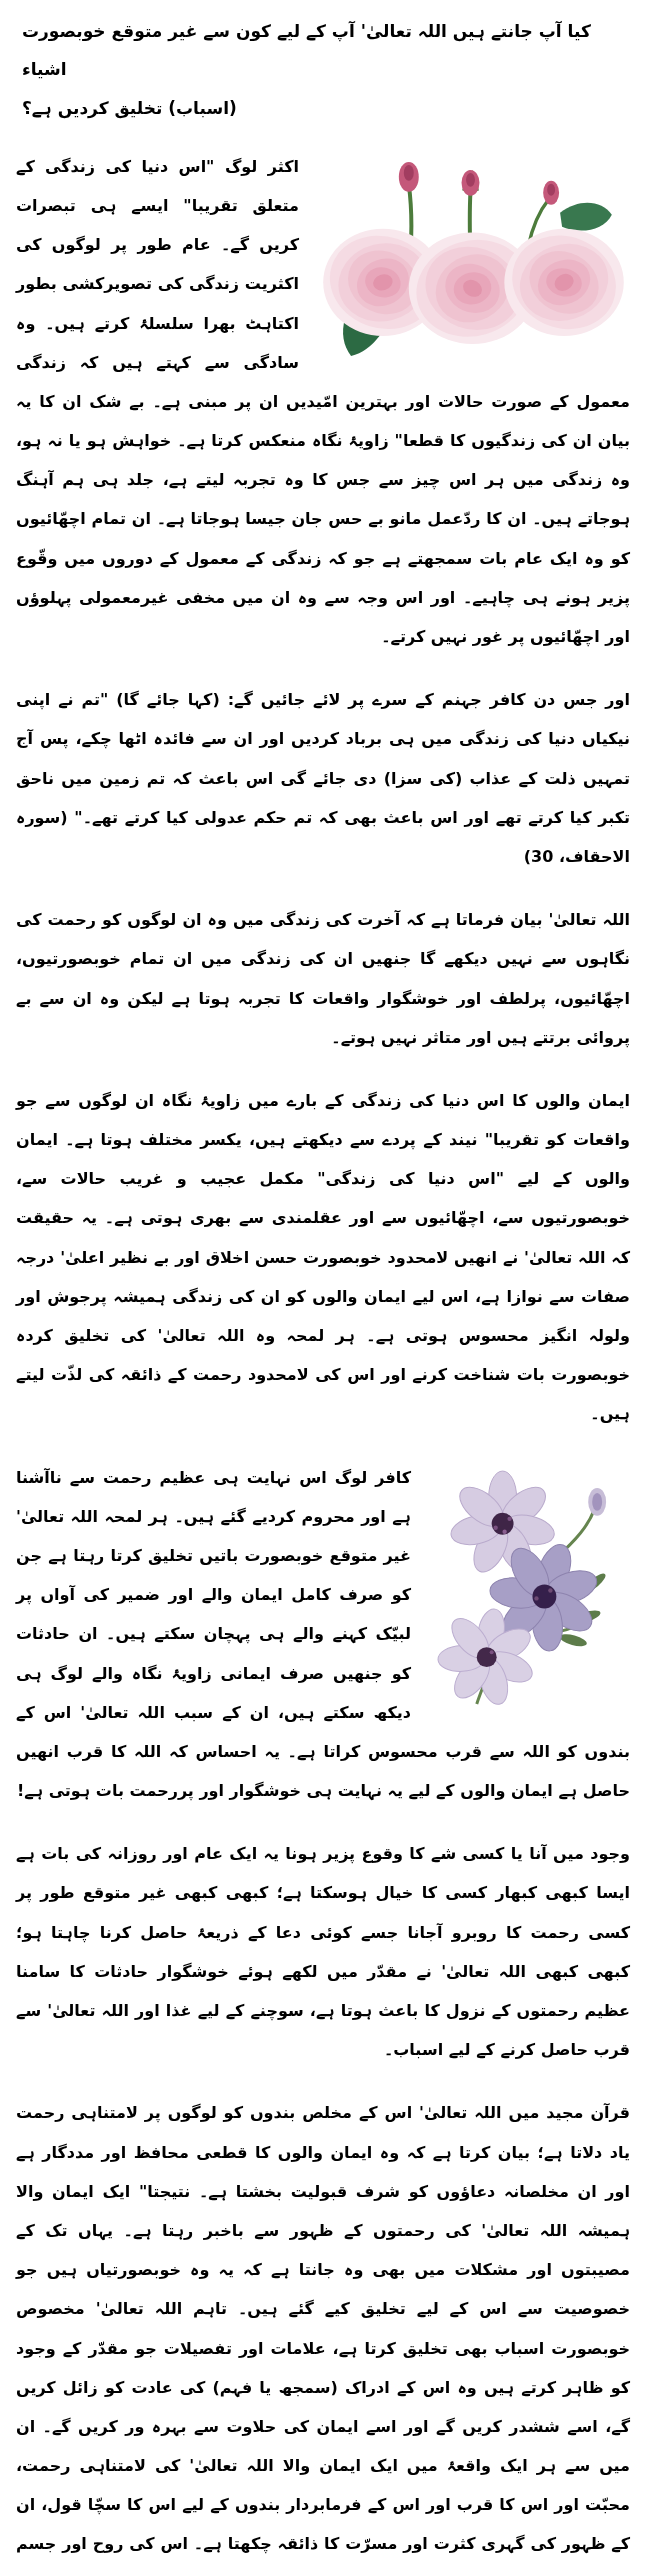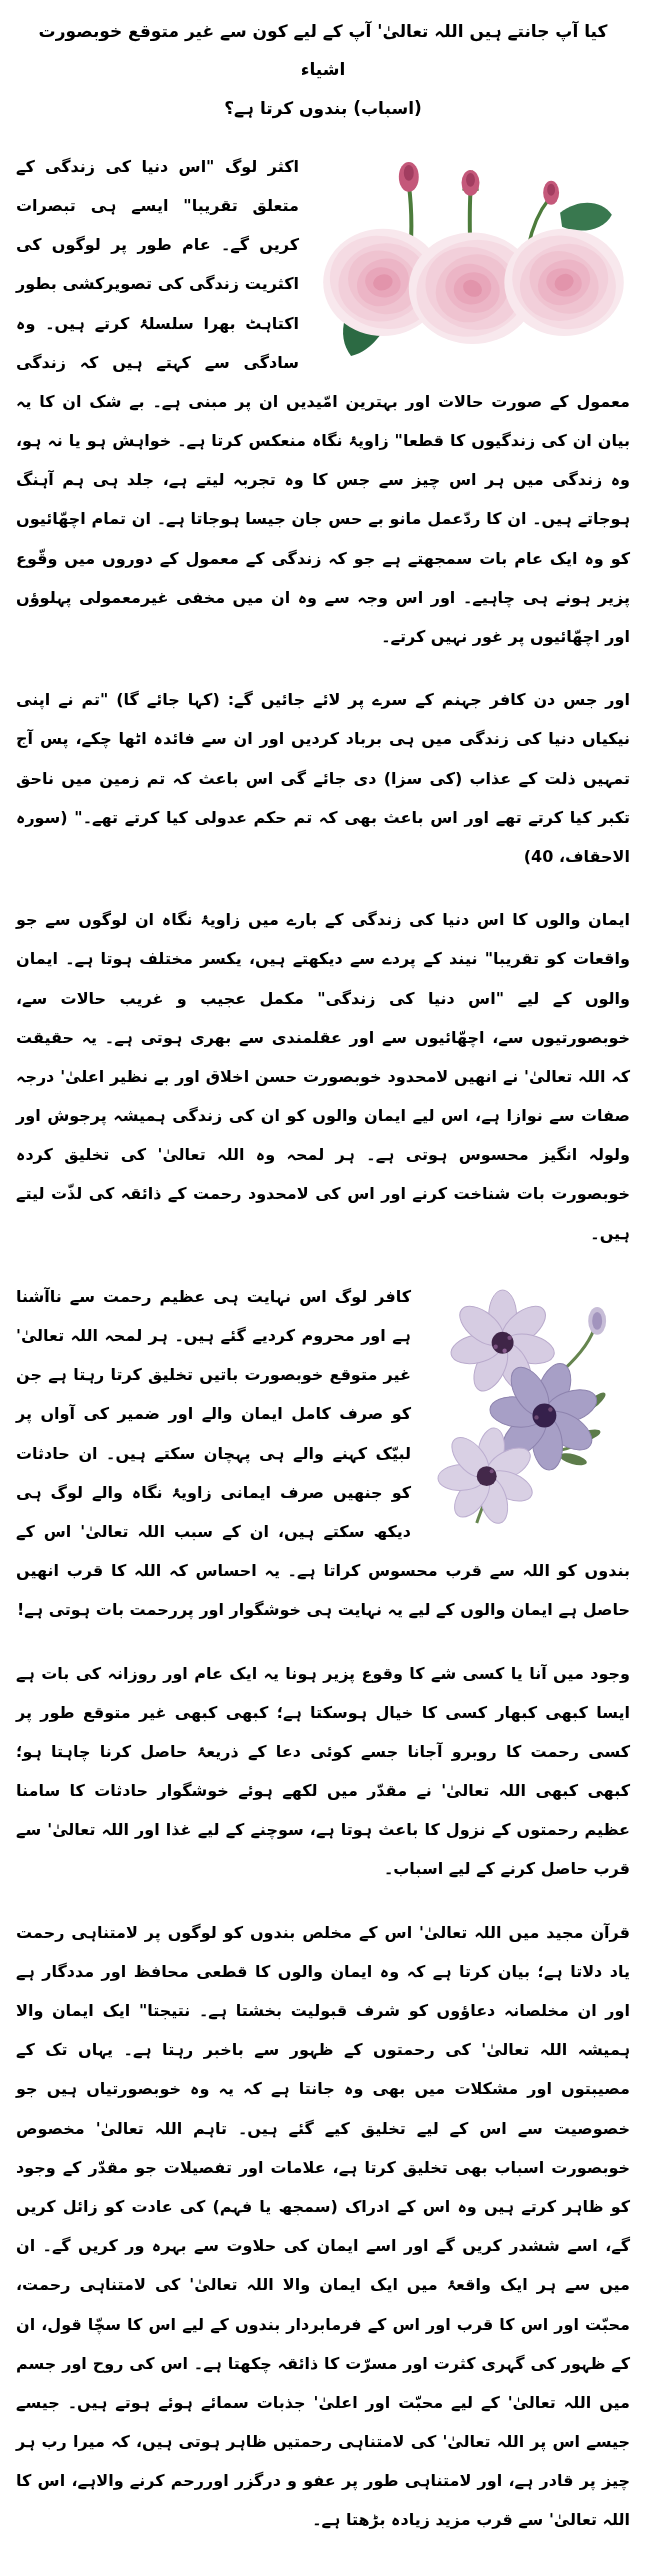--- a/index.html
+++ b/index.html
@@ -9,42 +9,42 @@
   }
   .content{
     direction:rtl;
     padding:8px 16px 0 16px;
     text-align:justify;
     font-size:16px;
     font-weight:700;
     line-height:2.45;
   }
   .title{
-    text-align:center;
+    text-align:left;
     font-size:17px;
     line-height:2.25;
     margin:4px 0 20px 0;
   }
   .title div{padding:0 6px;}
   p.body{margin:0 0 24px 0;}
   .float-img{
     float:right;
     margin:4px 0 8px 14px;
   }
   .float-img svg{display:block;}
 </style>
 </head>
 <body>
 
 <div class="page">
   <div class="content">
 
     <div class="title">
       <div>کیا آپ جانتے ہیں اللہ تعالیٰ' آپ کے لیے کون سے غیر متوقع خوبصورت اشیاء</div>
-      <div>(اسباب) بندوں کرتا ہے؟</div>
+      <div>(اسباب) تخلیق کردیں ہے؟</div>
     </div>
 
     <div>
       <div class="float-img">
         <svg width="317" height="209" viewBox="0 0 318 210">
           <path d="M60 132 C 30 152 22 186 38 206 C 60 201 78 176 80 150 Z" fill="#2c6a43"></path>
           <path d="M248 62 C 268 47 290 50 300 64 C 292 80 268 84 250 76 Z" fill="#39784f"></path>
           <path d="M97 112 C 100 76 99 56 96 34" stroke="#4d7c3c" stroke-width="4" fill="none"></path>
           <path d="M158 106 C 157 78 157 58 158 40" stroke="#4d7c3c" stroke-width="4" fill="none"></path>
           <path d="M216 96 C 221 72 229 58 237 48" stroke="#4d7c3c" stroke-width="3.5" fill="none"></path>
@@ -90,22 +90,23 @@
             <ellipse rx="27" ry="22" transform="rotate(-24)" fill="#ecb5c6"></ellipse>
             <ellipse rx="18" ry="14" transform="rotate(12)" fill="#e8a6ba"></ellipse>
             <ellipse rx="10" ry="8" transform="rotate(-30)" fill="#e294ab"></ellipse>
           </g>
         </svg>
       </div>
       <p class="body">اکثر لوگ "اس دنیا کی زندگی کے متعلق تقریبا" ایسے ہی تبصرات کریں گے۔ عام طور پر لوگوں کی اکثریت زندگی کی تصویرکشی بطور اکتاہٹ بھرا سلسلۂ کرتے ہیں۔ وہ سادگی سے کہتے ہیں کہ زندگی معمول کے صورت حالات اور بہترین امّیدیں ان پر مبنی ہے۔ بے شک ان کا یہ بیان ان کی زندگیوں کا قطعا" زاویۂ نگاہ منعکس کرتا ہے۔ خواہش ہو یا نہ ہو، وہ زندگی میں ہر اس چیز سے جس کا وہ تجربہ لیتے ہے، جلد ہی ہم آہنگ ہوجاتے ہیں۔ ان کا ردّعمل مانو بے حس جان جیسا ہوجاتا ہے۔ ان تمام اچھّائیوں کو وہ ایک عام بات سمجھتے ہے جو کہ زندگی کے معمول کے دوروں میں وقّوع پزیر ہونے ہی چاہیے۔ اور اس وجہ سے وہ ان میں مخفی غیرمعمولی پہلوؤں اور اچھّائیوں پر غور نہیں کرتے۔</p>
     </div>
 
 
-    <p class="body">اور جس دن کافر جہنم کے سرے پر لائے جائیں گے: (کہا جائے گا) "تم نے اپنی نیکیاں دنیا کی زندگی میں ہی برباد کردیں اور ان سے فائدہ اٹھا چکے، پس آج تمہیں ذلت کے عذاب (کی سزا) دی جائے گی اس باعث کہ تم زمین میں ناحق تکبر کیا کرتے تھے اور اس باعث بھی کہ تم حکم عدولی کیا کرتے تھے۔" (سورہ الاحقاف، 40)</p>
+    <p class="body">اور جس دن کافر جہنم کے سرے پر لائے جائیں گے: (کہا جائے گا) "تم نے اپنی نیکیاں دنیا کی زندگی میں ہی برباد کردیں اور ان سے فائدہ اٹھا چکے، پس آج تمہیں ذلت کے عذاب (کی سزا) دی جائے گی اس باعث کہ تم زمین میں ناحق تکبر کیا کرتے تھے اور اس باعث بھی کہ تم حکم عدولی کیا کرتے تھے۔" (سورہ الاحقاف، 30)</p>
 
+    <p class="body">اللہ تعالیٰ' بیان فرماتا ہے کہ آخرت کی زندگی میں وہ ان لوگوں کو رحمت کی نگاہوں سے نہیں دیکھے گا جنھیں ان کی زندگی میں ان تمام خوبصورتیوں، اچھّائیوں، پرلطف اور خوشگوار واقعات کا تجربہ ہوتا ہے لیکن وہ ان سے بے پروائی برتتے ہیں اور متاثر نہیں ہوتے۔</p>
 
     <p class="body">ایمان والوں کا اس دنیا کی زندگی کے بارے میں زاویۂ نگاہ ان لوگوں سے جو واقعات کو تقریبا" نیند کے پردے سے دیکھتے ہیں، یکسر مختلف ہوتا ہے۔ ایمان والوں کے لیے "اس دنیا کی زندگی" مکمل عجیب و غریب حالات سے، خوبصورتیوں سے، اچھّائیوں سے اور عقلمندی سے بھری ہوتی ہے۔ یہ حقیقت کہ اللہ تعالیٰ' نے انھیں لامحدود خوبصورت حسن اخلاق اور بے نظیر اعلیٰ' درجہ صفات سے نوازا ہے، اس لیے ایمان والوں کو ان کی زندگی ہمیشہ پرجوش اور ولولہ انگیز محسوس ہوتی ہے۔ ہر لمحہ وہ اللہ تعالیٰ' کی تخلیق کردہ خوبصورت بات شناخت کرنے اور اس کی لامحدود رحمت کے ذائقہ کی لذّت لیتے ہیں۔</p>
 
     <div>
       <div class="float-img">
         <svg width="205" height="245" viewBox="0 0 206 246">
           <g stroke="#66854f" stroke-width="3" fill="none">
             <path d="M132 96 C 152 78 164 64 170 48"></path>
             <path d="M122 172 C 146 170 161 162 173 152"></path>
             <path d="M62 216 C 57 229 54 237 52 243"></path>

